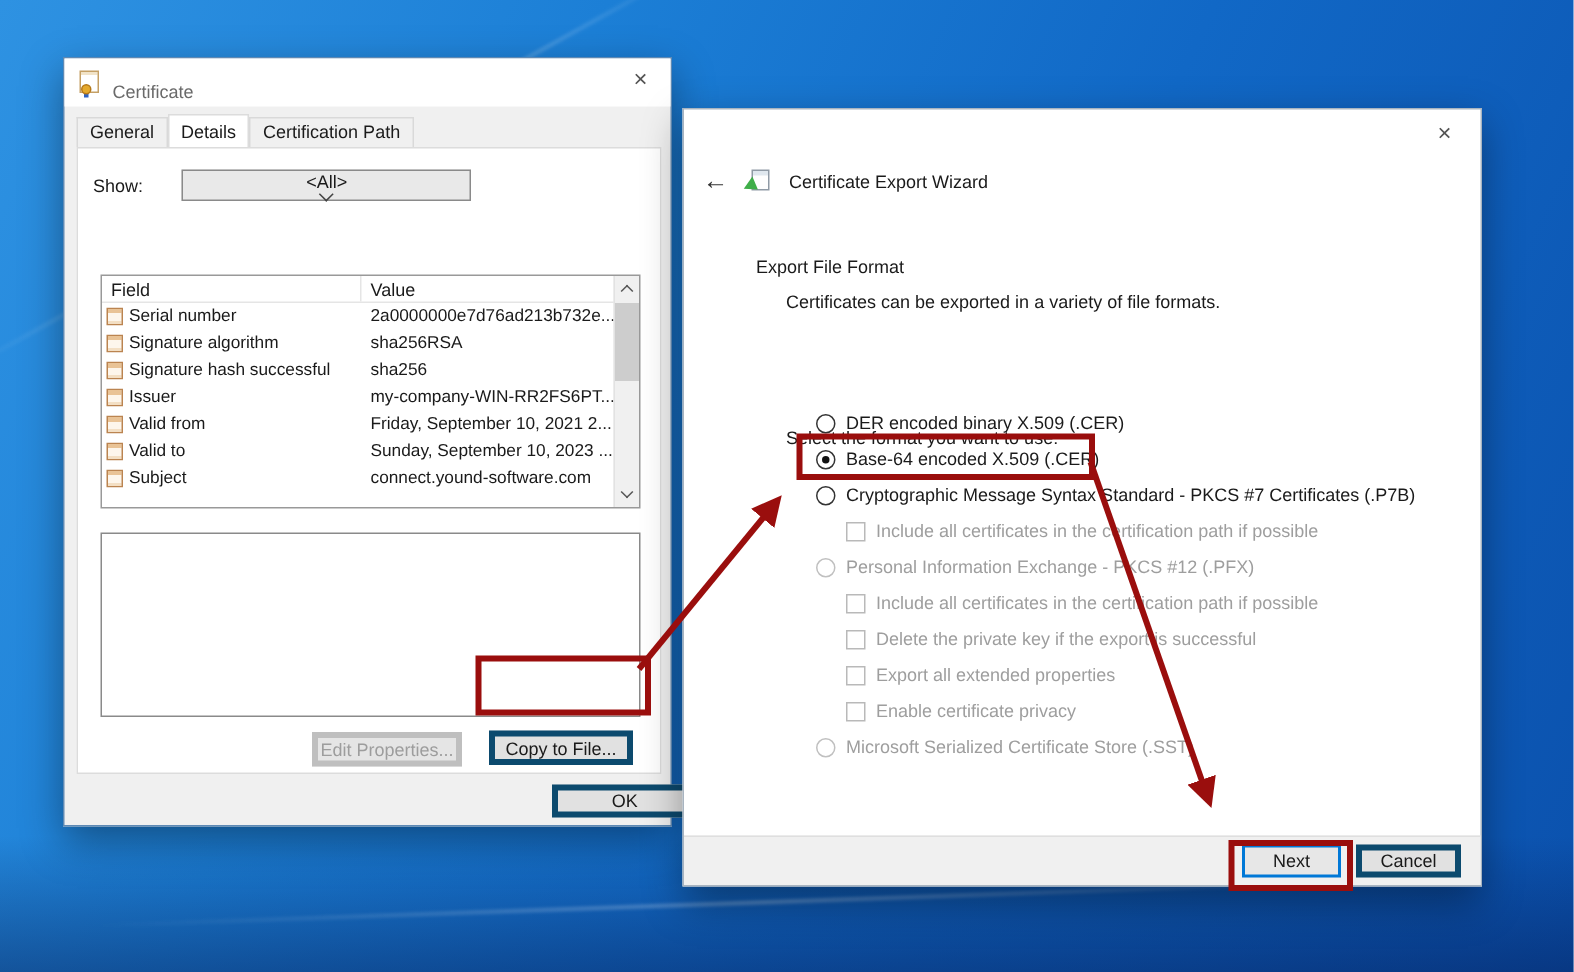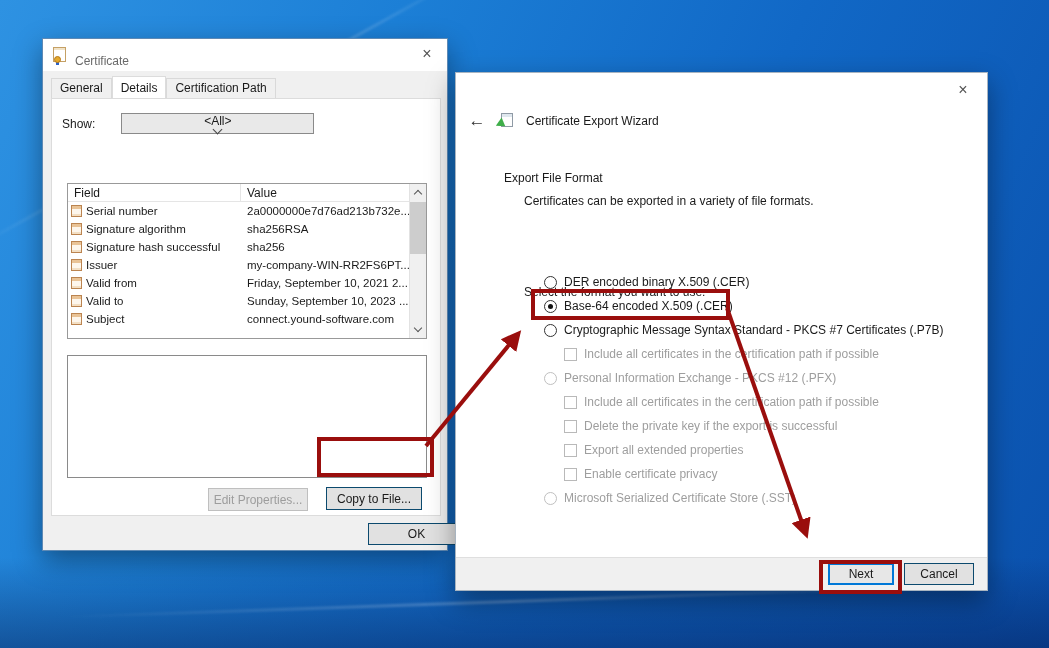--- a/index.html
+++ b/index.html
@@ -44,21 +44,21 @@
       linear-gradient(to bottom, #e9c396 0 3px, #fdf6ec 3px 100%);
       box-shadow: inset 0 -2px 0 #f3dfc4; }
   .vscroll { position:absolute; right:0; top:0; width:17px; height:100%; background:#f0f0f0; border-left:1px solid #e2e2e2; }
   .vs-btn { position:absolute; left:0; width:16px; height:17px; display:flex; align-items:center; justify-content:center; }
   .vs-btn .chev { border-color:#555; width:6px; height:6px; }
   .vs-up { top:0; } .vs-down { bottom:0; }
   .vs-thumb { position:absolute; left:0; top:18px; width:16px; height:52px; background:#cdcdcd; }
 
   .emptybox { position:absolute; left:15px; top:256px; width:360px; height:123px; border:1px solid #8a8a8a; background:#fff; }
 
-  .btn { background:#e1e1e1; border:1px solid #0c4a6e; height:23px; display:inline-flex; align-items:center; justify-content:center; font-size:12px; color:#1a1a1a; }
+  .btn { background:#e1e1e1; border:4px solid #0c4a6e; height:23px; display:inline-flex; align-items:center; justify-content:center; font-size:12px; color:#1a1a1a; }
   .btn.disabled { color:#9d9d9d; border-color:#bfbfbf; background:#e5e5e5; }
   #btn-editprops { position:absolute; left:156px; top:389px; width:100px; }
   #btn-copyfile  { position:absolute; left:274px; top:388px; width:96px; }
   #btn-ok  { position:absolute; left:325px; top:484px; width:97px; height:22px; }
 
   
   #wizard { left:455px; top:72px; width:533px; height:519px; background:#fff; border:1px solid #a8b4c0; }
   #wizard .wiz-head { position:absolute; left:10px; top:38px; display:flex; align-items:center; gap:10px; }
   .back-arrow { font-size:17px; color:#333; width:22px; text-align:center; }
   .wiz-icon { width:18px; height:16px; position:relative; }

